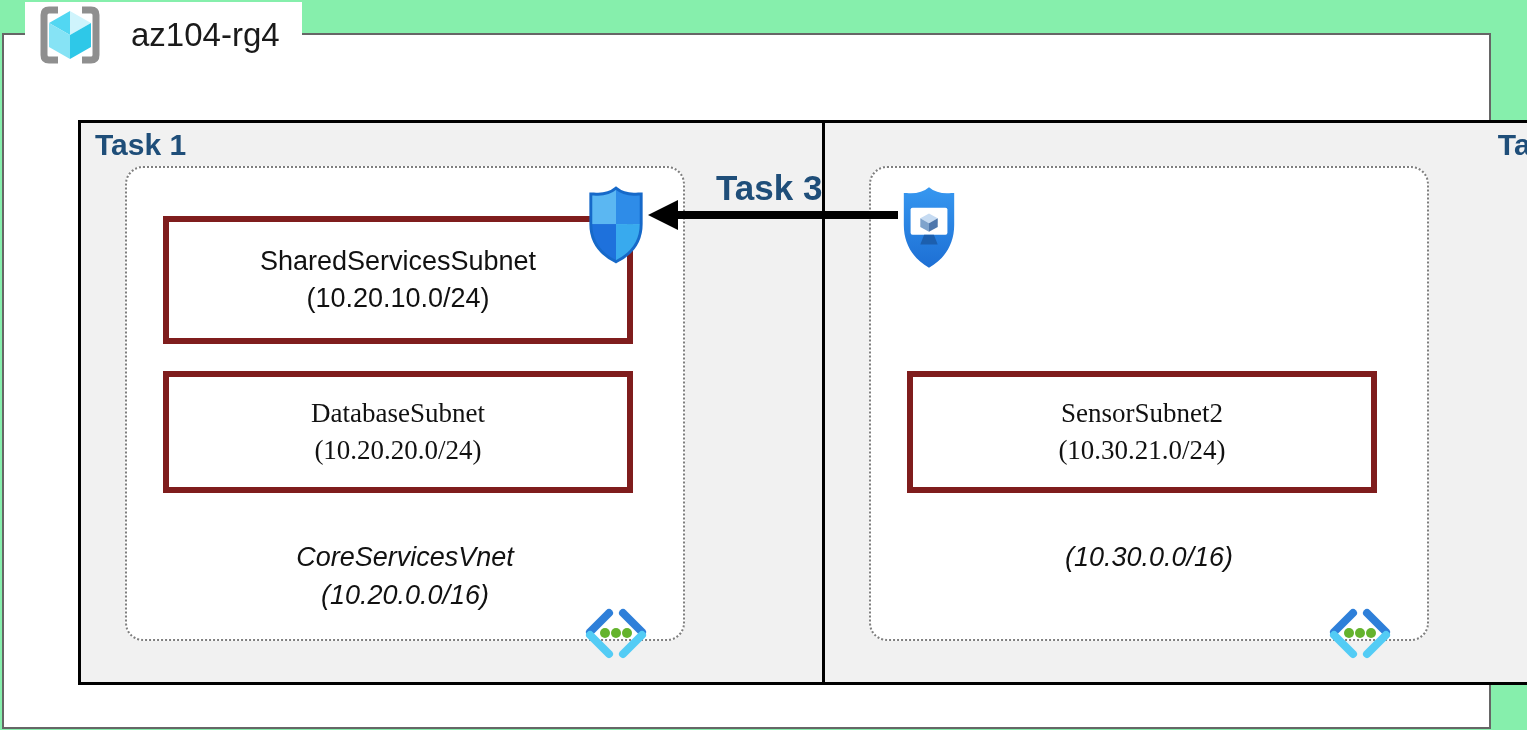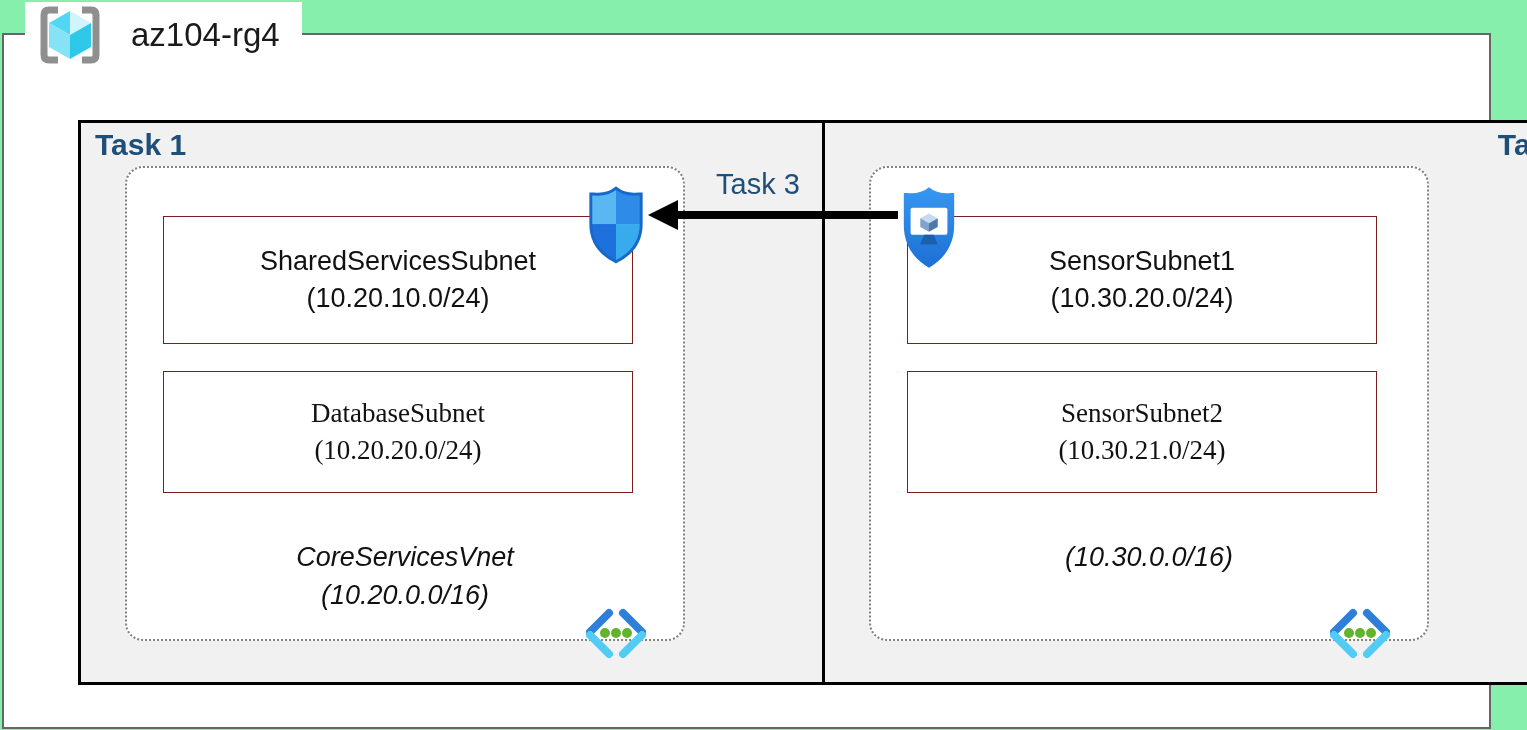--- a/index.html
+++ b/index.html
@@ -22,40 +22,40 @@
   .task2{left:822px;}
   .task-label{position:absolute;top:5px;font-size:30px;font-weight:bold;color:#1F4E79;}
   .task1 .task-label{left:14px;}
   .task2 .task-label{right:14px;}
 
   
   .vnet-boundary{position:absolute;left:44px;top:43px;width:560px;height:475px;
                  background:#fff;border:2px dotted #7F7F7F;border-radius:18px;box-sizing:border-box;}
 
   
-  .subnet-box{position:absolute;left:82px;width:470px;background:#fff;border:1px solid #7f1d1d;
+  .subnet-box{position:absolute;left:82px;width:470px;background:#fff;border:6px solid #7f1d1d;
               box-sizing:border-box;display:flex;flex-direction:column;align-items:center;
               justify-content:center;font-size:27px;line-height:37px;}
   .subnet-1{top:93px;height:128px;}
   .subnet-2{top:248px;height:122px;font-family:Liberation Serif, serif;}
 
   
   .vnet-label{position:absolute;left:44px;top:415px;width:560px;text-align:center;
               font-size:27px;line-height:38px;font-style:italic;}
 
   
   .vnet-icon{position:absolute;left:502px;top:484px;width:66px;height:52px;z-index:3;}
 
   
   .nsg-icon{position:absolute;left:585px;top:184px;width:62px;height:82px;z-index:6;}
   .asg-icon{position:absolute;left:898px;top:183px;width:62px;height:89px;z-index:6;}
 
   
   .arrow-svg{position:absolute;left:640px;top:193px;width:270px;height:44px;z-index:7;}
-  .task3-label{position:absolute;left:716px;top:168px;font-size:29px;font-weight:normal;
+  .task3-label{position:absolute;left:716px;top:168px;font-size:35px;font-weight:bold;
                color:#1F4E79;z-index:7;white-space:nowrap;}
 </style>
 </head>
 <body>
 
 <div class="canvas">
 
   <div class="rg-box"></div>
 
   <div class="rg-header">
@@ -92,24 +92,20 @@
       <line x1="59" y1="27" x2="40" y2="46" stroke="#53CCF5" stroke-width="8" stroke-linecap="round"></line>
       <circle cx="22" cy="25" r="5" fill="#64B32D"></circle>
       <circle cx="33" cy="25" r="5" fill="#64B32D"></circle>
       <circle cx="44" cy="25" r="5" fill="#64B32D"></circle>
     </svg>
   </div>
 
   <div class="task-box task2">
     <div class="task-label">Task 2</div>
     <div class="vnet-boundary"></div>
-    <div class="subnet-box subnet-1">
-      <div>SensorSubnet1</div>
-      <div>(10.30.20.0/24)</div>
-    </div>
     <div class="subnet-box subnet-2">
       <div>SensorSubnet2</div>
       <div>(10.30.21.0/24)</div>
     </div>
     <div class="vnet-label">
       <div>(10.30.0.0/16)</div>
     </div>
     <svg class="vnet-icon" viewBox="0 0 66 50">
       <line x1="26" y1="5" x2="7" y2="24" stroke="#2E7FD9" stroke-width="8" stroke-linecap="round"></line>
       <line x1="7" y1="27" x2="26" y2="46" stroke="#53CCF5" stroke-width="8" stroke-linecap="round"></line>

